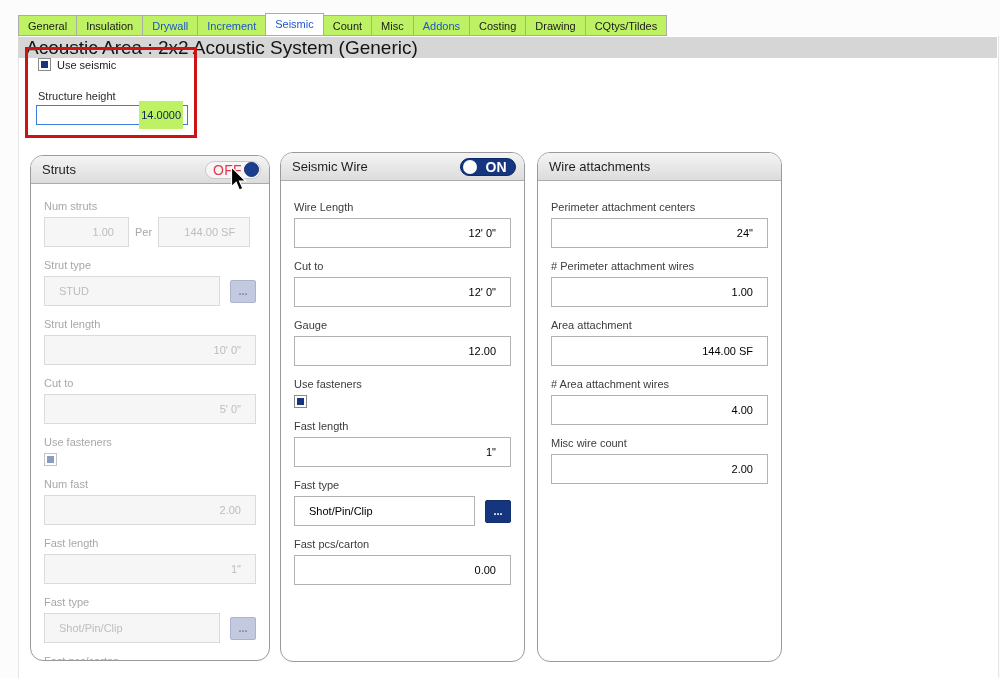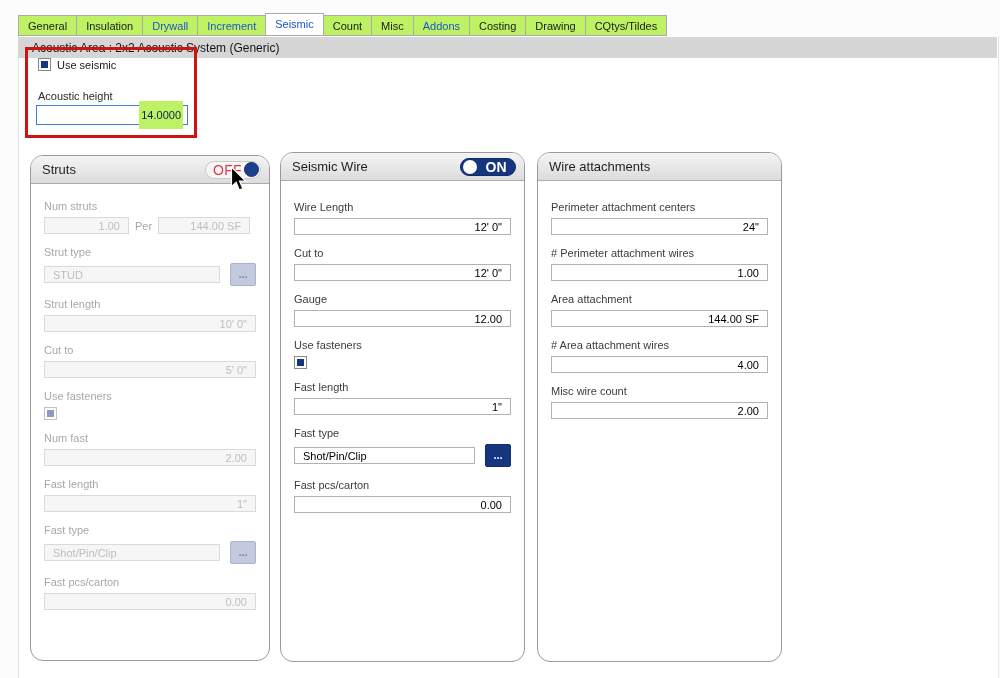--- a/index.html
+++ b/index.html
@@ -23,22 +23,22 @@
     background:#ffffff;color:#1f54c8;padding-bottom:5px;
     border-right:1px solid #ababab;margin-right:-1px;position:relative;z-index:2;
   }
   
   .content-frame{
     position:absolute;left:18px;top:36px;width:979px;height:642px;
     background:#ffffff;border-left:1px solid #e6e6e6;border-right:1px solid #e6e6e6;
   }
   .titlebar{
     position:absolute;left:18px;top:37px;width:979px;height:21px;
-    background:#d6d6d6;display:flex;align-items:center;padding-left:14px;
-    box-sizing:border-box;font-size:12px;color:#141414;
+    background:#d6d6d6;display:flex;align-items:center;padding-left:8px;
+    box-sizing:border-box;font-size:19px;color:#141414;
   }
   
   .redbox{
     position:absolute;left:25px;top:47px;width:172px;height:91px;
     border:3px solid #cc1414;box-sizing:border-box;background:transparent;
   }
   .cb-row{position:absolute;left:10px;top:8px;display:flex;align-items:center;gap:6px;}
   .checkbox{
     width:13px;height:13px;background:#fff;border:1px solid #8a8a8a;
     display:inline-flex;align-items:center;justify-content:center;box-sizing:border-box;
@@ -59,22 +59,22 @@
   .panel-header{
     height:27px;background:linear-gradient(#f4f4f4,#dcdcdc);
     border-bottom:1px solid #ababab;display:flex;align-items:center;
     justify-content:space-between;padding:0 8px 0 11px;
   }
   .panel-title{font-size:13px;color:#1e1e1e;}
   .panel-body{padding:4px 13px 10px 13px;}
   .group{margin-top:12px;}
   .label{font-size:11px;color:#3c3c3c;margin-bottom:5px;}
   .input{
-    height:17px;box-sizing:border-box;border:1px solid #b2b2b2;background:#fff;
-    display:flex;justify-content:flex-end;align-items:center;padding:0 8px;
+    height:30px;box-sizing:border-box;border:1px solid #b2b2b2;background:#fff;
+    display:flex;justify-content:flex-end;align-items:center;padding:0 14px;
     font-size:11px;color:#000;
   }
   .input.left{justify-content:flex-start;}
   .row{display:flex;align-items:center;gap:6px;}
   .row .label.per{margin:0;}
   .ellipsis-btn{
     width:24px;height:21px;margin-left:4px;border:1px solid #12306e;background:#16357f;
     color:#fff;font-weight:bold;display:flex;align-items:center;justify-content:center;
     font-size:11px;line-height:1;border-radius:2px;flex:0 0 auto;
   }
@@ -119,21 +119,21 @@
   <span>Acoustic Area : 2x2 Acoustic System (Generic)</span>
 </div>
 
 <div class="redbox">
   <div class="cb-row">
     <span class="checkbox">
         <span class="inner"></span>
       </span>
     <span>Use seismic</span>
   </div>
-  <div class="sh-label">Acoustic height</div>
+  <div class="sh-label">Structure height</div>
   <div class="sh-input">
     <span class="sel">14.0000</span>
   </div>
 </div>
 
 <div class="panel disabled" style="left:30px;top:155px;width:240px;height:506px;">
   <div class="panel-header">
     <span class="panel-title">Struts</span>
     <span class="toggle off">
       <span class="off-text">OFF</span>

